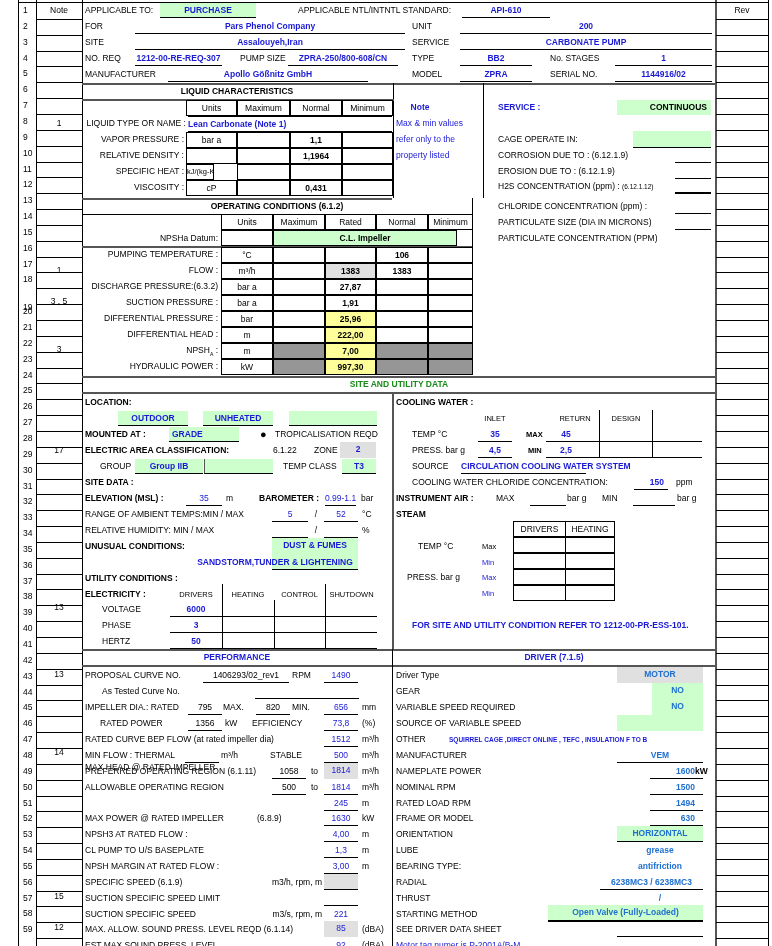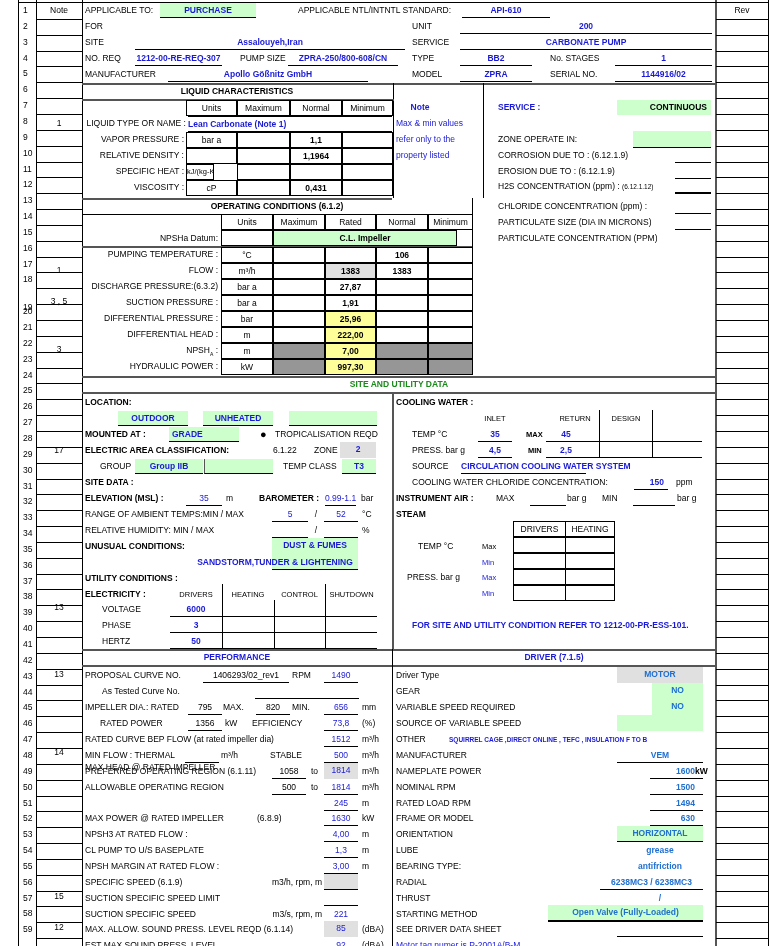--- a/index.html
+++ b/index.html
@@ -239,20 +239,21 @@
       <div class="hline" style="left: 716px; width: 52px; top: 922.3px;"></div>
       <div class="hline" style="left: 716px; width: 52px; top: 938.15px;"></div>
     </div>
 
   <div class="abs" style="left:85px;top:3px;">APPLICABLE TO:</div>
   <div class="abs c blue gfill ul" style="left:160px;top:3px;width:96px;">PURCHASE</div>
   <div class="abs" style="left:298px;top:3px;">APPLICABLE NTL/INTNTL STANDARD:</div>
   <div class="abs c blue ul" style="left:462px;top:3px;width:88px;">API-610</div>
 
   <div class="abs" style="left:85px;top:19px;">FOR</div>
+  <div class="abs c blue ul" style="left:135px;top:19px;width:270px;">Pars Phenol Company</div>
   <div class="abs" style="left:412px;top:19px;">UNIT</div>
   <div class="abs c blue ul" style="left:460px;top:19px;width:252px;">200</div>
 
   <div class="abs" style="left:85px;top:35px;">SITE</div>
   <div class="abs c blue ul" style="left:135px;top:35px;width:270px;">Assalouyeh,Iran</div>
   <div class="abs" style="left:412px;top:35px;">SERVICE</div>
   <div class="abs c blue ul" style="left:460px;top:35px;width:252px;">CARBONATE PUMP</div>
 
   <div class="abs" style="left:85px;top:51px;">NO. REQ</div>
   <div class="abs c blue ul" style="left:135px;top:51px;width:87px;">1212-00-RE-REQ-307</div>
@@ -308,21 +309,21 @@
     </div>
 
   <div class="abs c blue" style="left:395px;top:100px;width:50px;">Note</div>
   <div class="abs blue-n" style="left:396px;top:116px;">Max &amp; min values</div>
   <div class="abs blue-n" style="left:396px;top:132px;">refer only to the</div>
   <div class="abs blue-n" style="left:396px;top:148px;">property listed</div>
   <div class="vline" style="left:483px;top:83px;height:115px;"></div>
 
   <div class="abs blue" style="left:498px;top:100px;">SERVICE :</div>
   <div class="abs r b gfill" style="left:617px;top:100px;width:94px;padding-right:4px;">CONTINUOUS</div>
-  <div class="abs" style="left:498px;top:132px;">ZONE OPERATE IN:</div>
+  <div class="abs" style="left:498px;top:132px;">CAGE OPERATE IN:</div>
   <div class="abs gfill ul" style="left:633px;top:131px;width:78px;height:17px;"></div>
   <div class="abs" style="left:498px;top:148px;">CORROSION DUE TO : (6.12.1.9)</div>
   <div class="abs ul" style="left:675px;top:148px;width:36px;"></div>
   <div class="abs" style="left:498px;top:164px;">EROSION DUE TO : (6.12.1.9)</div>
   <div class="abs ul" style="left:675px;top:164px;width:36px;"></div>
   <div class="abs" style="left:498px;top:179px;"><span>H2S CONCENTRATION (ppm) :</span> <span class="tiny">(6.12.1.12)</span></div>
   <div class="abs" style="left:675px;top:179px;width:36px;border-bottom:2px solid #000;"></div>
   <div class="abs" style="left:498px;top:199px;">CHLORIDE CONCENTRATION  (ppm) :</div>
   <div class="abs ul" style="left:675px;top:199px;width:36px;"></div>
   <div class="abs" style="left:498px;top:215px;">PARTICULATE SIZE (DIA IN MICRONS)</div>

